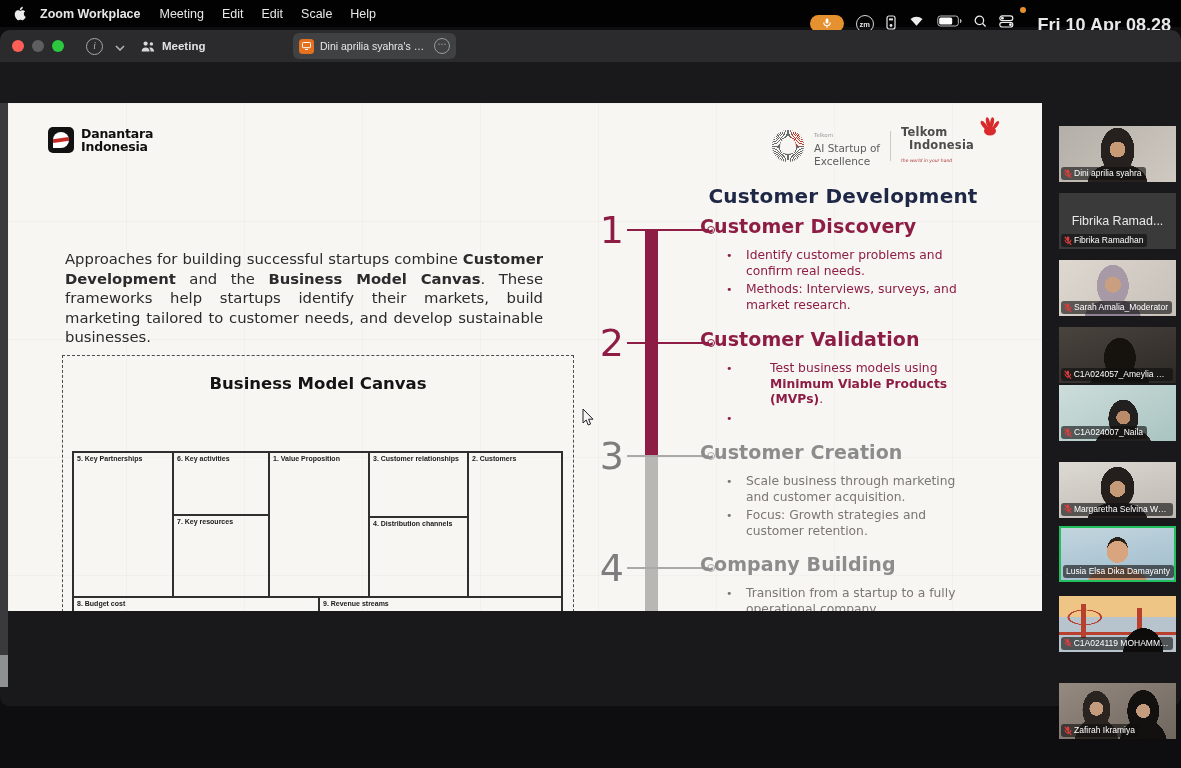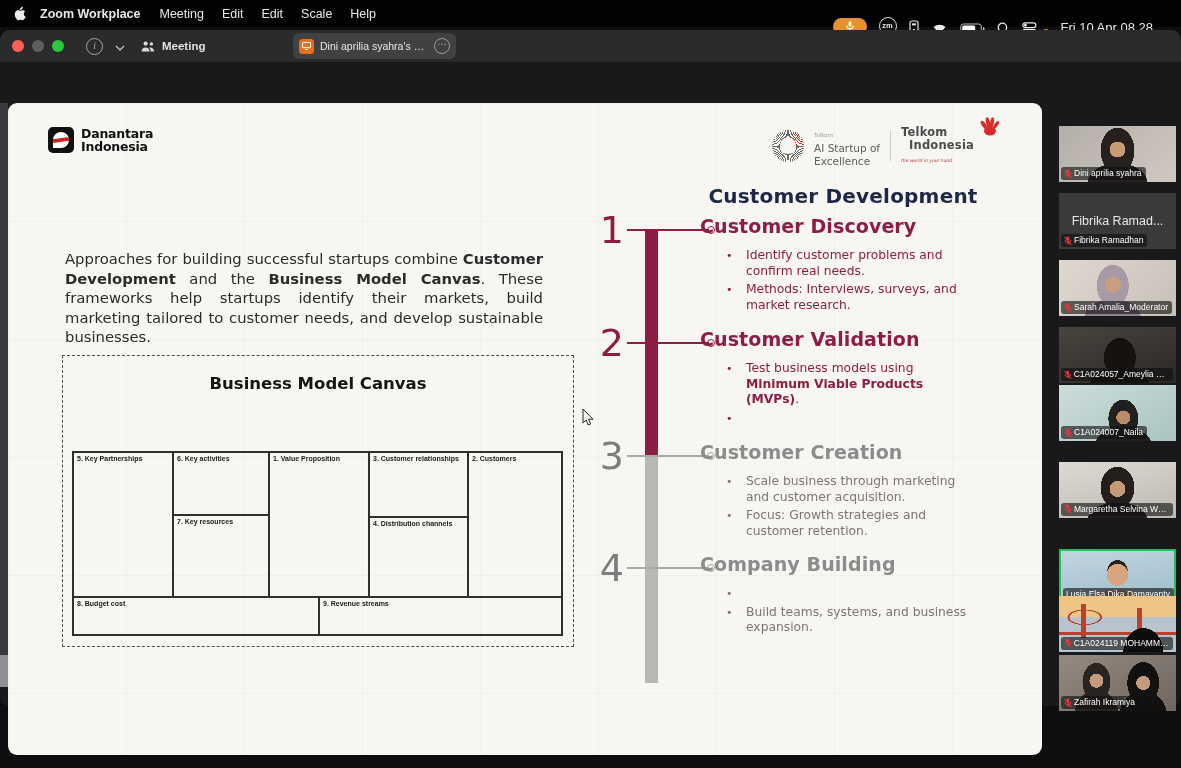--- a/index.html
+++ b/index.html
@@ -5,27 +5,27 @@
   html,body{margin:0;padding:0;background:#0e0e11;width:1181px;height:768px;overflow:hidden;
     font-family:"Liberation Sans",sans-serif;-webkit-font-smoothing:antialiased;}
   .stage{position:absolute;inset:0;width:1181px;height:768px;}
 
   
   .menubar{position:absolute;left:0;top:0;width:100%;height:27px;background:#020203;display:flex;
     align-items:center;color:#e8e8e8;font-size:12.5px;}
   .menubar .apple{margin-left:13px;margin-right:4px;display:flex;}
   .mitem{padding:0 9px;white-space:nowrap;}
   .mitem.appname{font-weight:bold;padding:0 10px;}
-  .mright{margin-left:auto;display:flex;align-items:flex-end;gap:12px;padding-right:28px;margin-top:24px;}
+  .mright{margin-left:auto;display:flex;align-items:flex-start;gap:12px;padding-right:10px;margin-top:24px;}
   .micpill{width:34px;height:17px;border-radius:9px;background:#e6912f;display:flex;align-items:center;justify-content:center;}
   .zmbadge{width:16px;height:16px;border-radius:50%;border:1.4px solid #d8d8d8;color:#e8e8e8;
     font-size:7.5px;font-weight:bold;display:flex;align-items:center;justify-content:center;}
   .statusicon{display:flex;align-items:center;}
   .ccdot{width:6px;height:6px;border-radius:50%;background:#e6912f;margin-left:-6px;margin-top:-8px;}
-  .clock{font-size:13px;white-space:nowrap;}
+  .clock{font-size:18px;white-space:nowrap;font-weight:bold;}
 
   
   .winbody{position:absolute;left:0;top:30px;width:1181px;height:676px;background:#19191c;border-radius:10px 10px 9px 9px;}
   .titlebar{position:absolute;left:0;top:0;width:100%;height:32px;background:#2b2b2d;border-radius:10px 10px 0 0;
     display:flex;align-items:center;color:#d9d9d9;}
   .tlight{width:12px;height:12px;border-radius:50%;margin-right:8px;}
   .tl-red{background:#ff5f57;margin-left:12px;}
   .tl-gray{background:#5e5e60;}
   .tl-green{background:#2bc840;}
   .infoicon{width:15px;height:15px;border-radius:50%;border:1.3px solid #a7a7a7;color:#b5b5b5;font-size:9.5px;
@@ -35,24 +35,24 @@
   .sharetab{position:absolute;left:293px;top:3px;width:163px;height:26px;background:#404142;border-radius:6px;
     display:flex;align-items:center;gap:6px;padding:0 6px;box-sizing:border-box;}
   .tabicon{width:15px;height:15px;border-radius:3.5px;background:#e5711f;display:flex;align-items:center;justify-content:center;flex:none;}
   .tabtxt{font-size:10.5px;color:#e8e8e8;white-space:nowrap;overflow:hidden;text-overflow:ellipsis;flex:1;}
   .tabmore{width:14px;height:14px;border-radius:50%;border:1.2px solid #9a9a9a;color:#c4c4c4;font-size:9px;line-height:11px;
     text-align:center;flex:none;}
 
   
   .screen-strip{position:absolute;left:0;top:73px;width:8px;height:580px;background:#3a3a3d;}
   .screen-notch{position:absolute;left:0;top:625px;width:8px;height:32px;background:#8f9092;}
-  .slide{position:absolute;left:8px;top:73px;width:1034px;height:652px;background:#f7f6f3;overflow:hidden;
+  .slide{position:absolute;left:8px;top:73px;width:1034px;height:508px;background:#f7f6f3;overflow:hidden;
     color:#222;font-family:"DejaVu Sans",sans-serif;
     background-image:linear-gradient(rgba(0,0,0,.022) 1px,transparent 1px),
-      linear-gradient(90deg,rgba(0,0,0,.022) 1px,transparent 1px);background-size:118px 118px;border-radius:9px;}
+      linear-gradient(90deg,rgba(0,0,0,.022) 1px,transparent 1px);background-size:118px 118px;}
 
   .brand{position:absolute;left:40px;top:24px;display:flex;align-items:center;gap:7px;}
   .brandmark{width:26px;height:26px;border-radius:5px;background:#111;position:relative;overflow:hidden;flex:none;}
   .brandmark:before{content:"";position:absolute;left:5px;top:5px;width:16px;height:16px;border-radius:50% 50% 50% 0;background:#fff;}
   .brandmark:after{content:"";position:absolute;left:5px;top:11px;width:16px;height:4px;background:#c62828;transform:rotate(-8deg);}
   .brandtxt{font-weight:bold;font-size:12.5px;line-height:13px;color:#101010;letter-spacing:-.2px;}
 
   .partner{position:absolute;right:42px;top:22px;display:flex;align-items:center;gap:10px;}
   .sunburst{width:32px;height:32px;border-radius:50%;flex:none;position:relative;
     background:repeating-conic-gradient(#6a6a6a 0 3deg,#f7f6f3 3deg 7deg);}
@@ -326,21 +326,21 @@
               <span class="btxt" style="color: rgb(142, 29, 69);"><span>Methods: Interviews, surveys, and market research.</span></span>
             </div>
           </div>
           <div class="secnum" style="top: 222px; color: rgb(142, 29, 69);">2</div>
           <div class="secline" style="top: 239px; background: rgb(142, 29, 69);"></div>
           <div class="secring" style="top: 235.5px; border-color: rgb(142, 29, 69);"></div>
           <div class="sechead" style="top: 225px; color: rgb(142, 29, 69);">Customer Validation</div>
           <div class="secbul" style="top: 258px;">
             <div class="brow">
               <span class="bdot" style="color: rgb(142, 29, 69);">•</span>
-              <span class="btxt" style="color: rgb(142, 29, 69);"><span>Test business models using </span><b>Minimum Viable Products (MVPs)</b><span>.</span></span>
+              <span class="btxt" style="color: rgb(142, 29, 69); margin-left: 24px;"><span>Test business models using </span><b>Minimum Viable Products (MVPs)</b><span>.</span></span>
             </div>
             <div class="brow">
               <span class="bdot" style="color: rgb(142, 29, 69);">•</span>
             </div>
           </div>
           <div class="secnum" style="top: 335px; color: rgb(125, 125, 125);">3</div>
           <div class="secline" style="top: 352px; background: rgb(169, 169, 169);"></div>
           <div class="secring" style="top: 348.5px; border-color: rgb(169, 169, 169);"></div>
           <div class="sechead" style="top: 338px; color: rgb(140, 140, 140);">Customer Creation</div>
           <div class="secbul" style="top: 371px;">
@@ -353,20 +353,21 @@
               <span class="btxt" style="color: rgb(122, 119, 116);"><span>Focus: Growth strategies and customer retention.</span></span>
             </div>
           </div>
           <div class="secnum" style="top: 447px; color: rgb(125, 125, 125);">4</div>
           <div class="secline" style="top: 464px; background: rgb(169, 169, 169);"></div>
           <div class="secring" style="top: 460.5px; border-color: rgb(169, 169, 169);"></div>
           <div class="sechead" style="top: 450px; color: rgb(140, 140, 140);">Company Building</div>
           <div class="secbul" style="top: 483px;">
             <div class="brow">
               <span class="bdot" style="color: rgb(122, 119, 116);">•</span>
+              <span class="btxt" style="color: rgb(122, 119, 116);"><span>Transition from a startup to a fully operational company.</span></span>
             </div>
             <div class="brow">
               <span class="bdot" style="color: rgb(122, 119, 116);">•</span>
               <span class="btxt" style="color: rgb(122, 119, 116);"><span>Build teams, systems, and business expansion.</span></span>
             </div>
           </div>
         </div>
 
       <span class="cursor">
         <svg width="13" height="19" viewBox="0 0 13 19">
@@ -460,42 +461,42 @@
                 <g stroke="#e23b3b" stroke-width="1" fill="none">
                   <rect x="2.7" y="0.5" width="2.6" height="4.4" rx="1.3" fill="#e23b3b" stroke="none"></rect>
                   <path d="M1 3.8a3 3 0 0 0 6 0M4 6.8v1.6"></path>
                   <path d="M0.8 0.8l6.4 8" stroke-width="1.2"></path>
                 </g>
               </svg>
             </span>
             <span>Margaretha Selvina W_...</span>
           </div>
         </div>
-        <div class="tile v7 active" style="top: 423px; padding-left: 44px;">
+        <div class="tile v7 active" style="top: 400px; padding-left: 44px;">
           <div class="sil"></div>
           <div class="nlabel">
             <span>Lusia Elsa Dika Damayanty</span>
           </div>
         </div>
         <div class="tile v8" style="top: 469.7px;">
           <div class="sil"></div>
           <div class="nlabel">
             <span style="display: flex;">
               <svg width="8" height="10" viewBox="0 0 8 10">
                 <g stroke="#e23b3b" stroke-width="1" fill="none">
                   <rect x="2.7" y="0.5" width="2.6" height="4.4" rx="1.3" fill="#e23b3b" stroke="none"></rect>
                   <path d="M1 3.8a3 3 0 0 0 6 0M4 6.8v1.6"></path>
                   <path d="M0.8 0.8l6.4 8" stroke-width="1.2"></path>
                 </g>
               </svg>
             </span>
             <span>C1A024119 MOHAMMA...</span>
           </div>
         </div>
-        <div class="tile v9" style="top: 529px; text-align: right;">
+        <div class="tile v9" style="top: 557px; text-align: right;">
           <div class="sil"></div>
           <div class="nlabel">
             <span style="display: flex;">
               <svg width="8" height="10" viewBox="0 0 8 10">
                 <g stroke="#e23b3b" stroke-width="1" fill="none">
                   <rect x="2.7" y="0.5" width="2.6" height="4.4" rx="1.3" fill="#e23b3b" stroke="none"></rect>
                   <path d="M1 3.8a3 3 0 0 0 6 0M4 6.8v1.6"></path>
                   <path d="M0.8 0.8l6.4 8" stroke-width="1.2"></path>
                 </g>
               </svg>

